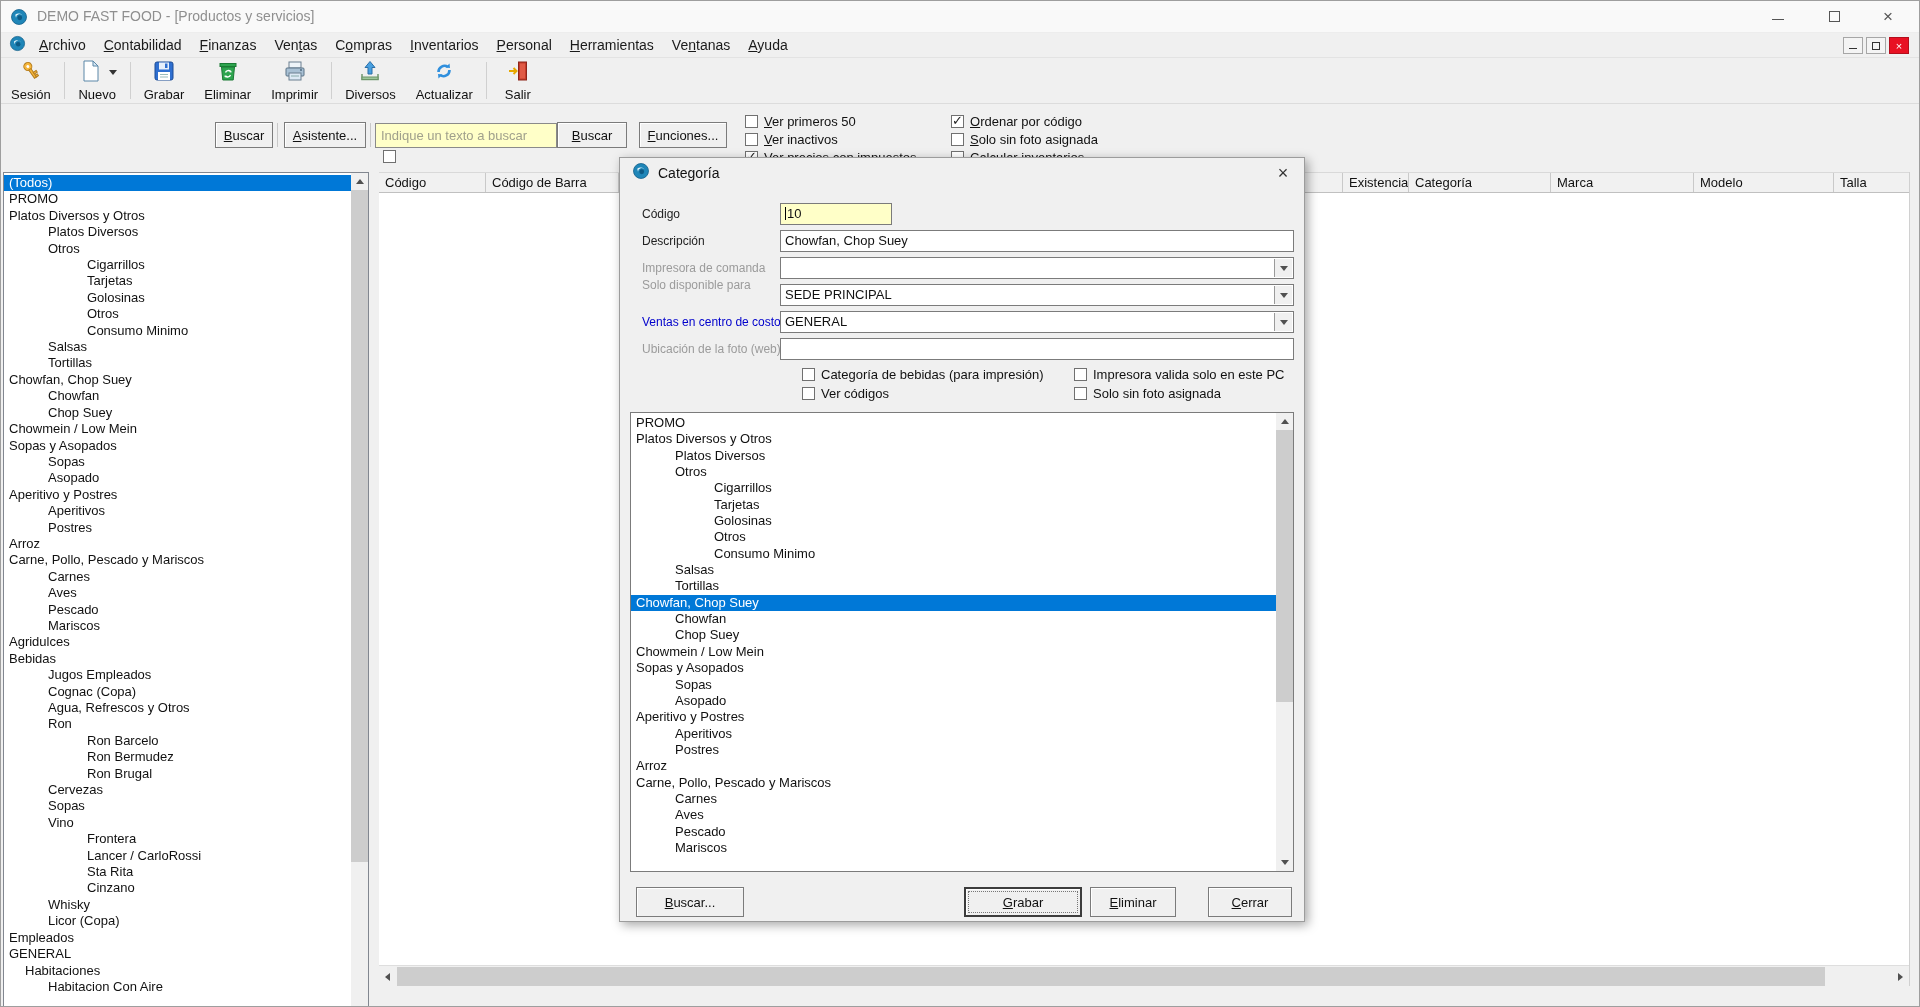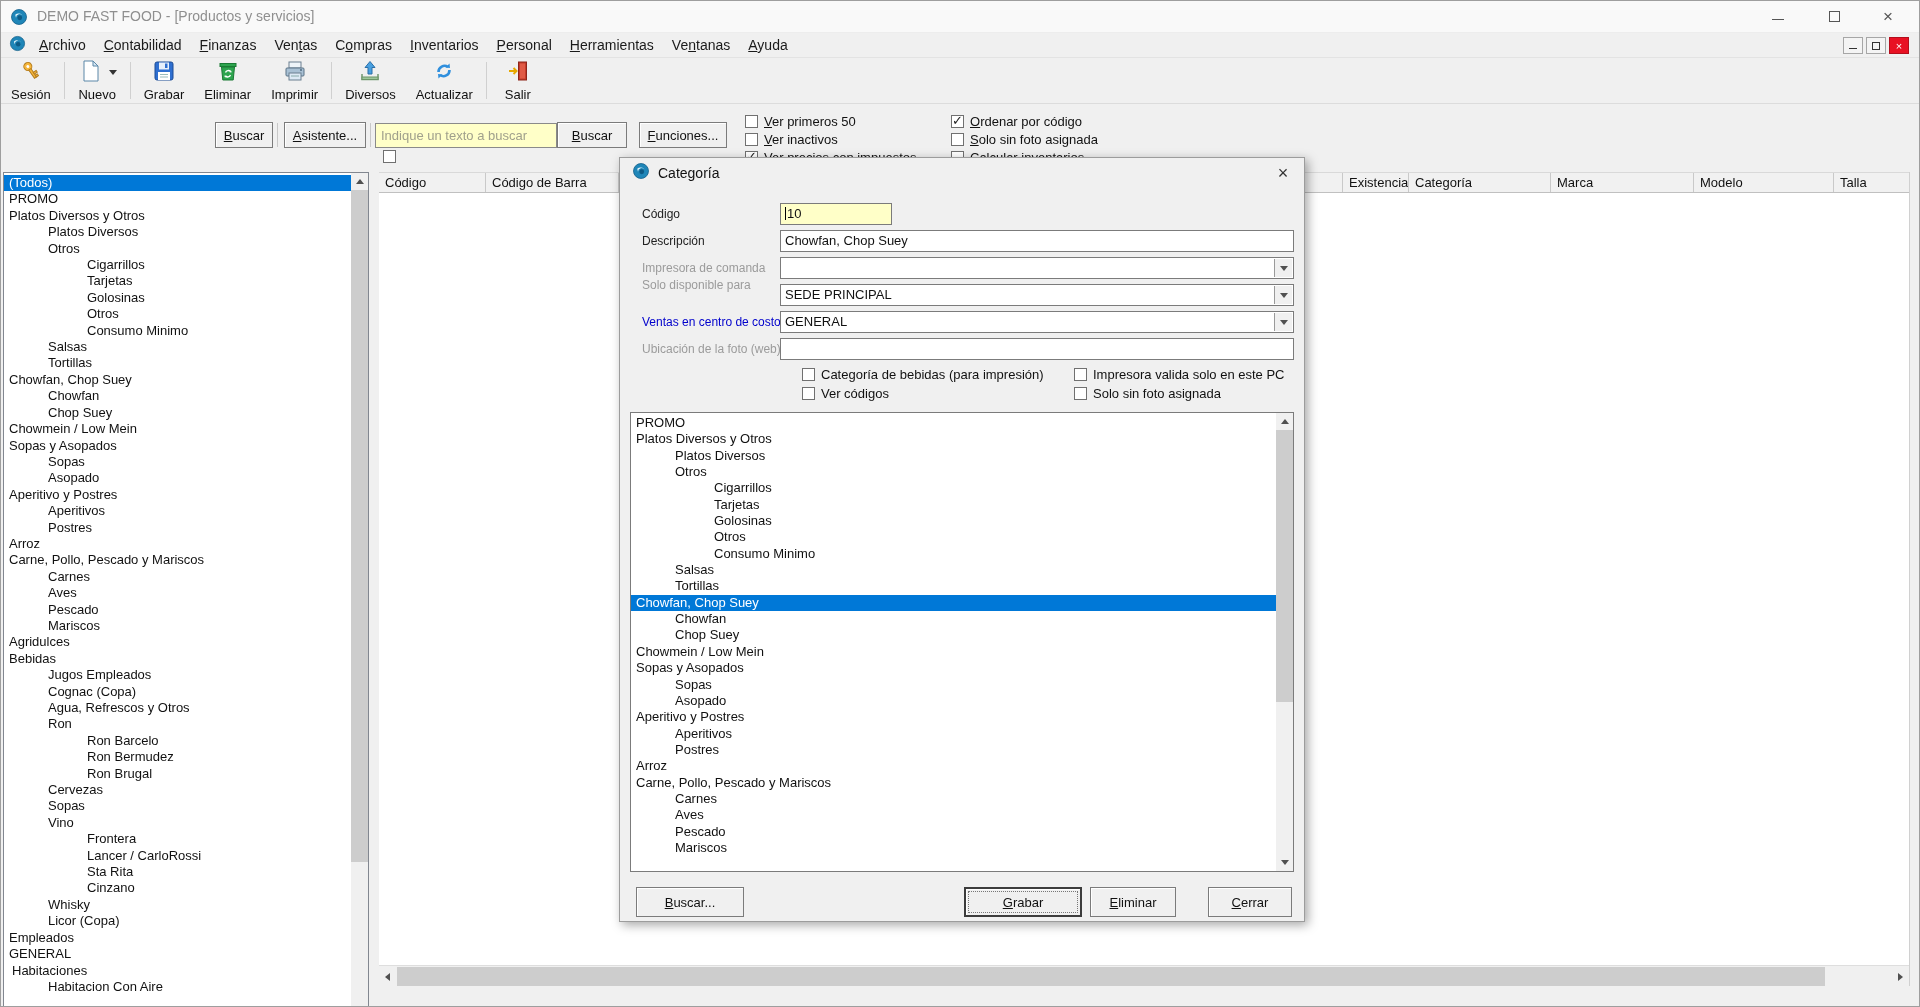--- a/index.html
+++ b/index.html
@@ -339,21 +339,21 @@
         <div class="tree-item" style="line-height: 16.4px; padding-left: 44px;">Sopas</div>
         <div class="tree-item" style="line-height: 16.4px; padding-left: 44px;">Vino</div>
         <div class="tree-item" style="line-height: 16.4px; padding-left: 83px;">Frontera</div>
         <div class="tree-item" style="line-height: 16.4px; padding-left: 83px;">Lancer / CarloRossi</div>
         <div class="tree-item" style="line-height: 16.4px; padding-left: 83px;">Sta Rita</div>
         <div class="tree-item" style="line-height: 16.4px; padding-left: 83px;">Cinzano</div>
         <div class="tree-item" style="line-height: 16.4px; padding-left: 44px;">Whisky</div>
         <div class="tree-item" style="line-height: 16.4px; padding-left: 44px;">Licor (Copa)</div>
         <div class="tree-item" style="line-height: 16.4px; padding-left: 5px;">Empleados</div>
         <div class="tree-item" style="line-height: 16.4px; padding-left: 5px;">GENERAL</div>
-        <div class="tree-item" style="line-height: 16.4px; padding-left: 8px;">Habitaciones</div>
+        <div class="tree-item" style="line-height: 16.4px; padding-left: 21px;">Habitaciones</div>
         <div class="tree-item" style="line-height: 16.4px; padding-left: 44px;">Habitacion Con Aire</div>
       </div>
     <div id="left-sb">
       <div class="sb-btn" style="left:0;top:0;width:17px;height:17px;">
           <div class="tri-up"></div>
         </div>
       <div class="thumb"></div>
       <div class="sb-btn" style="left:0;bottom:0;width:17px;height:17px;">
           <div class="tri-down"></div>
         </div>

